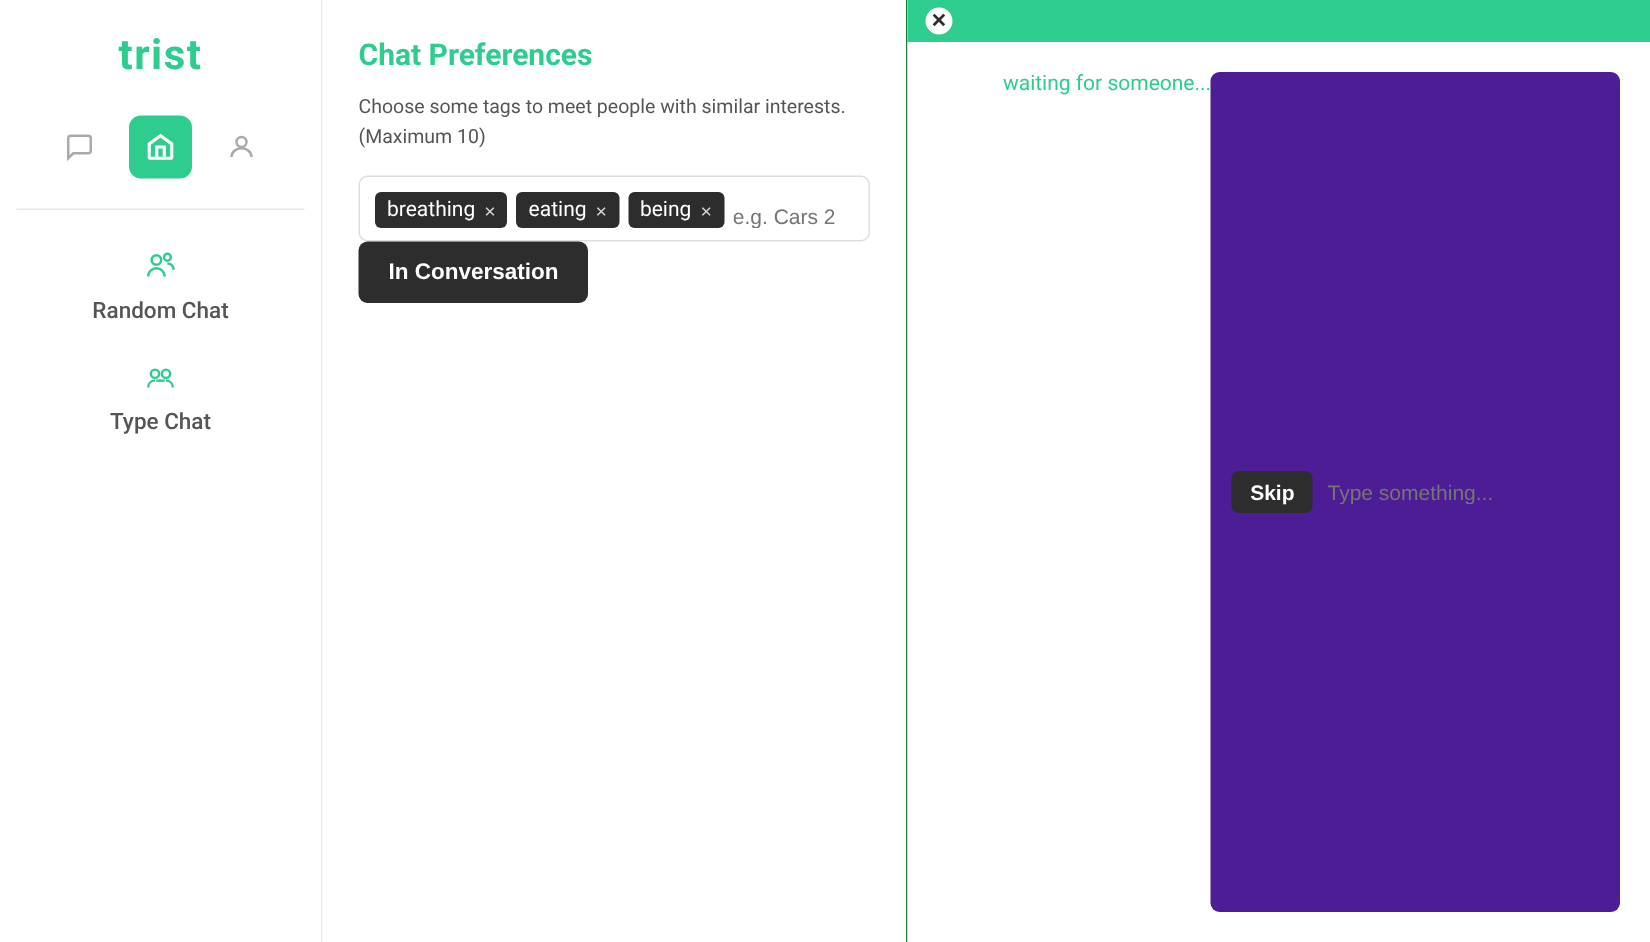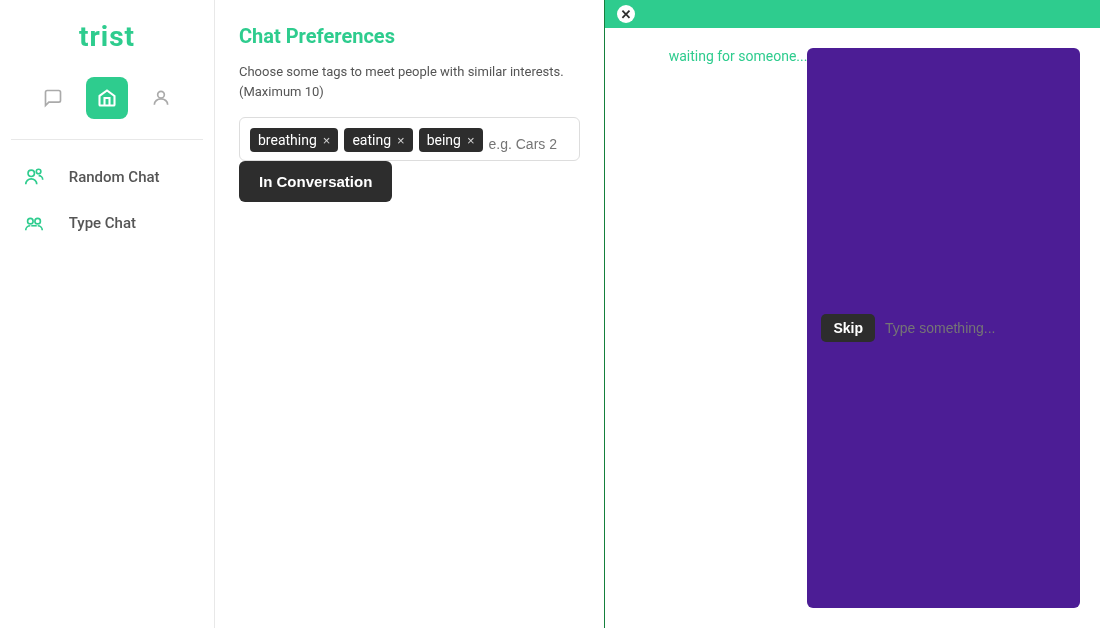--- a/index.html
+++ b/index.html
@@ -64,26 +64,27 @@
     .sidebar-divider {
       width: 90%;
       height: 1px;
       background: #e8e8e8;
       margin-bottom: 16px;
     }
 
     .sidebar-nav-item {
       display: flex;
       align-items: center;
-      gap: 24px;
+      gap: 10px;
       width: 90%;
       padding: 10px 12px;
       border-radius: 8px;
       cursor: pointer;
       margin-bottom: 4px;
+      flex-direction: column;
     }
 
     .sidebar-nav-item svg {
       width: 22px;
       height: 22px;
       color: #2ecc8e;
     }
 
     .sidebar-nav-label {
       font-size: 15px;

